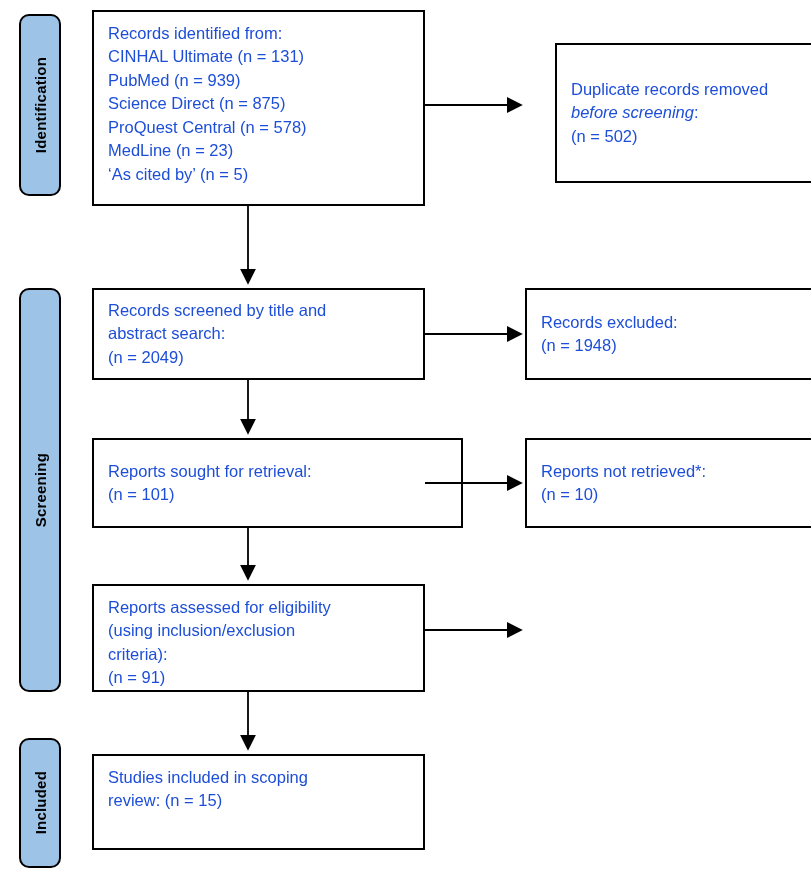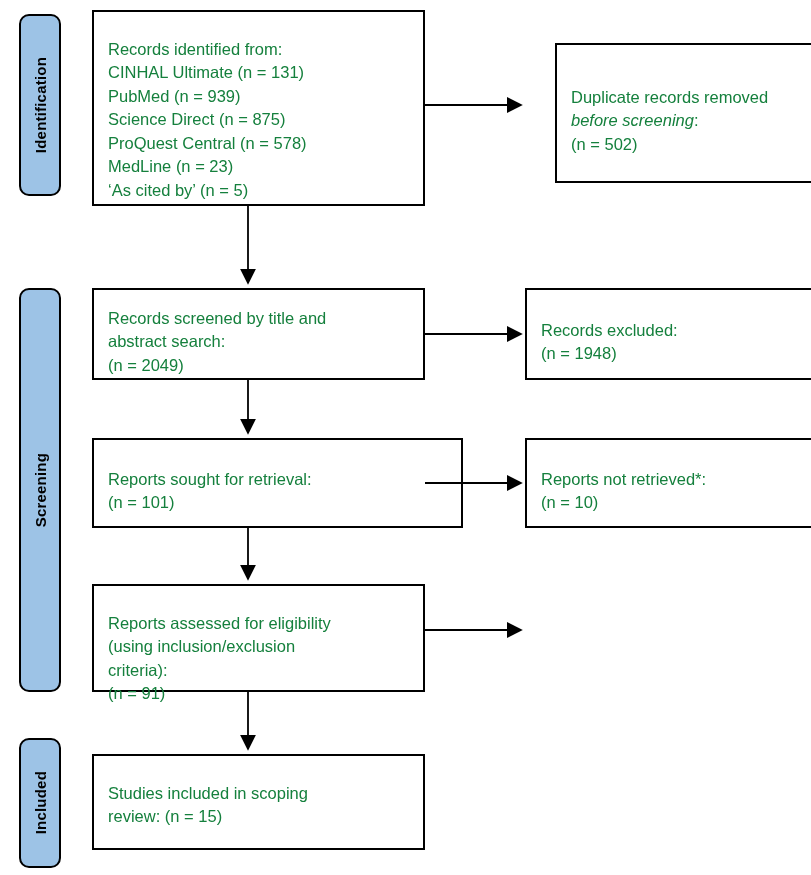--- a/index.html
+++ b/index.html
@@ -53,22 +53,21 @@
     position: absolute;
     box-sizing: border-box;
     border: 2.5px solid #000000;
     background: #ffffff;
     padding: 10px 14px;
   }
   .box-text {
     font-size: 16.5px;
     line-height: 1.42;
     white-space: pre-line;
-    color: #15803d;
-    margin-top: 16px;
+    color: #1d4ed8;
   }
   .box-text em {
     font-style: italic;
   }
 
   
   #box-records-identified { left: 92px; top: 10px;  width: 333px; height: 196px; }
   #box-records-screened   { left: 92px; top: 288px; width: 333px; height: 92px;  }
   #box-reports-sought     { left: 92px; top: 438px; width: 371px; height: 90px;  }
   #box-reports-assessed   { left: 92px; top: 584px; width: 333px; height: 108px; }

